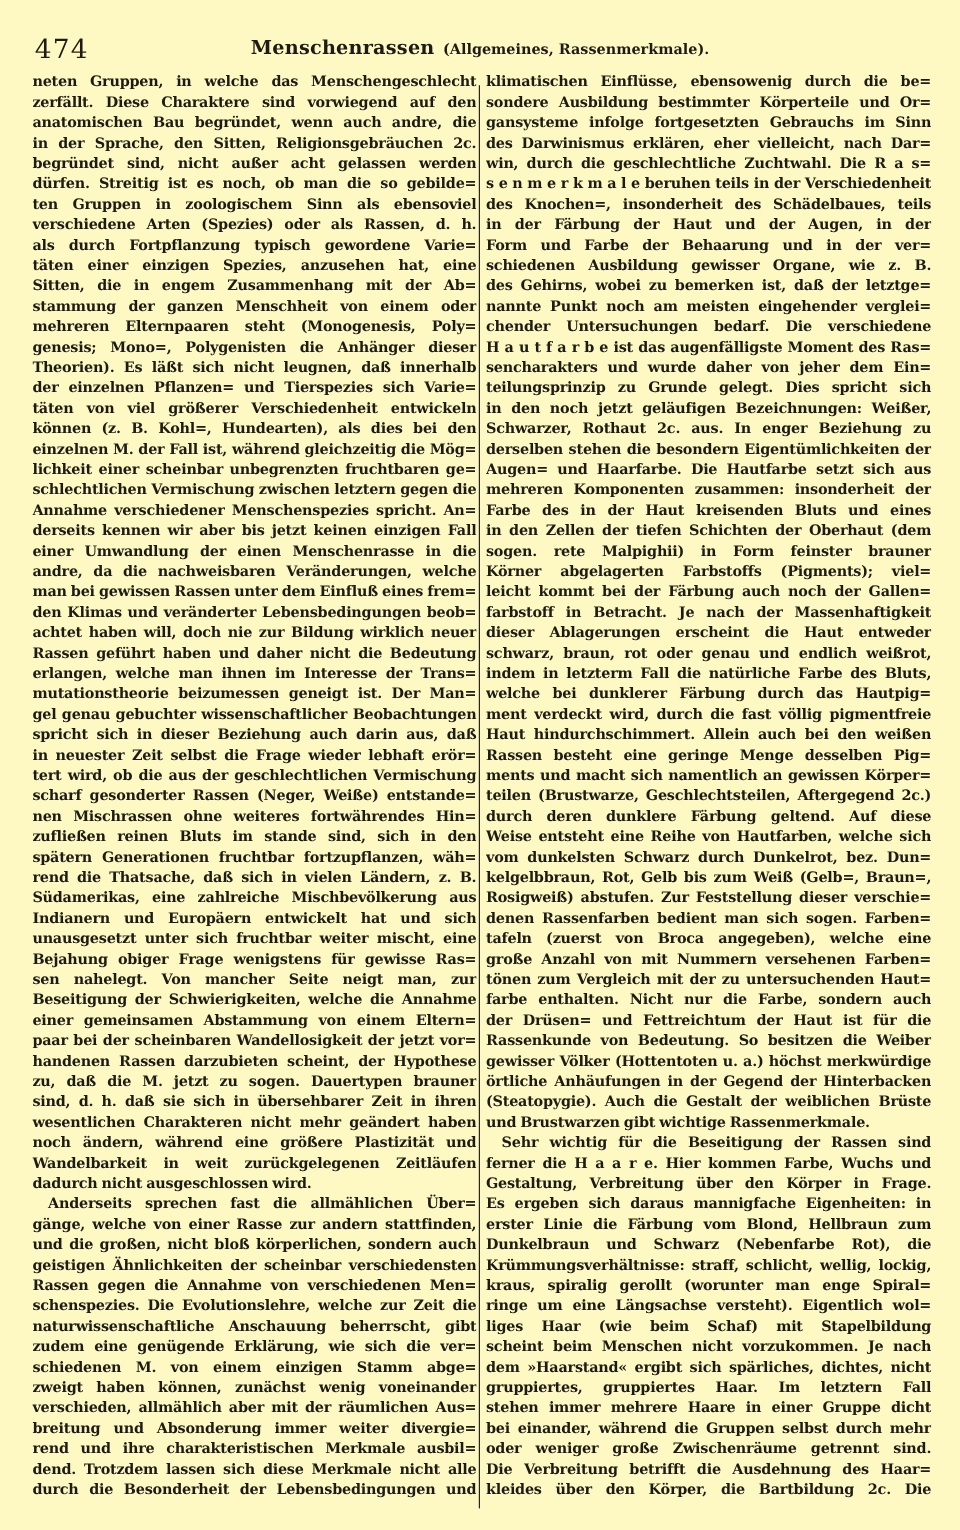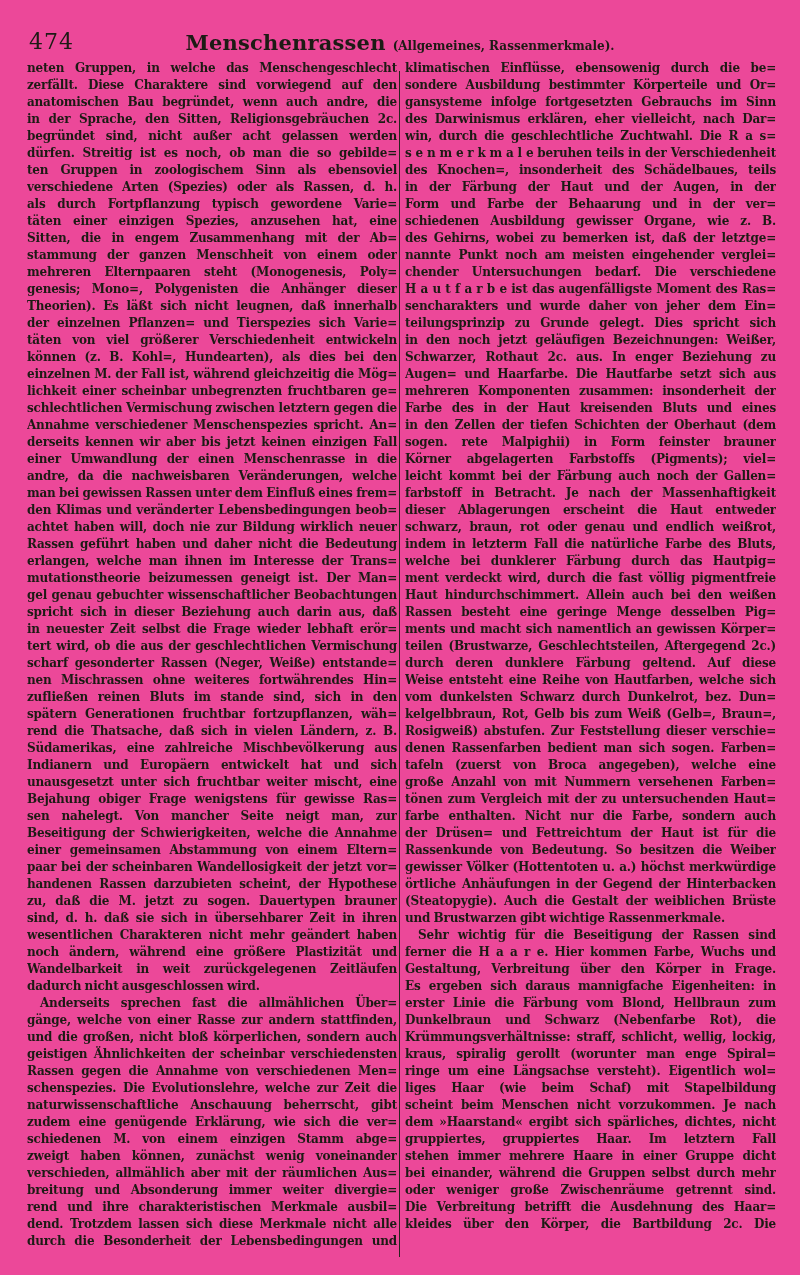--- a/index.html
+++ b/index.html
@@ -1,32 +1,32 @@
 <!DOCTYPE html>
 <html><head>
 <meta charset="utf-8">
 <style>
   html,body{margin:0;padding:0;background:#ffffff;}
   .page{
     position:relative;
     width:800px;height:1275px;
-    background:#ec4899;
+    background:#fef9c3;
     color:#1d1b15;
     font-family:"DejaVu Serif", serif;
     overflow:hidden;
   }
   .pagenum{
     position:absolute;left:29px;top:29px;
     font-size:22px;font-weight:normal;letter-spacing:1px;
   }
   .titlewrap{
     position:absolute;left:0;right:0;top:30px;
     text-align:center;font-weight:bold;white-space:nowrap;
   }
-  .title{font-size:21px;letter-spacing:0.2px;}
+  .title{font-size:16px;letter-spacing:0.2px;}
   .subtitle{font-size:12px;margin-left:7px;}
   .col{position:absolute;top:60px;overflow:hidden;height:1192px;}
   .col-left{left:27px;width:370px;}
   .col-right{left:405px;width:371px;}
   .divider{
     position:absolute;left:399px;top:71px;
     width:1.4px;height:1186px;background:#28251e;
   }
   .tl{
     height:17px;line-height:17px;
@@ -133,20 +133,21 @@
       <div class="tl">Form und Farbe der Behaarung und in der ver=</div>
       <div class="tl">schiedenen Ausbildung gewisser Organe, wie z. B.</div>
       <div class="tl">des Gehirns, wobei zu bemerken ist, daß der letztge=</div>
       <div class="tl">nannte Punkt noch am meisten eingehender verglei=</div>
       <div class="tl">chender Untersuchungen bedarf. Die verschiedene</div>
       <div class="tl">H a u t f a r b e ist das augenfälligste Moment des Ras=</div>
       <div class="tl">sencharakters und wurde daher von jeher dem Ein=</div>
       <div class="tl">teilungsprinzip zu Grunde gelegt. Dies spricht sich</div>
       <div class="tl">in den noch jetzt geläufigen Bezeichnungen: Weißer,</div>
       <div class="tl">Schwarzer, Rothaut 2c. aus. In enger Beziehung zu</div>
+      <div class="tl">derselben stehen die besondern Eigentümlichkeiten der</div>
       <div class="tl">Augen= und Haarfarbe. Die Hautfarbe setzt sich aus</div>
       <div class="tl">mehreren Komponenten zusammen: insonderheit der</div>
       <div class="tl">Farbe des in der Haut kreisenden Bluts und eines</div>
       <div class="tl">in den Zellen der tiefen Schichten der Oberhaut (dem</div>
       <div class="tl">sogen. rete Malpighii) in Form feinster brauner</div>
       <div class="tl">Körner abgelagerten Farbstoffs (Pigments); viel=</div>
       <div class="tl">leicht kommt bei der Färbung auch noch der Gallen=</div>
       <div class="tl">farbstoff in Betracht. Je nach der Massenhaftigkeit</div>
       <div class="tl">dieser Ablagerungen erscheint die Haut entweder</div>
       <div class="tl">schwarz, braun, rot oder genau und endlich weißrot,</div>

